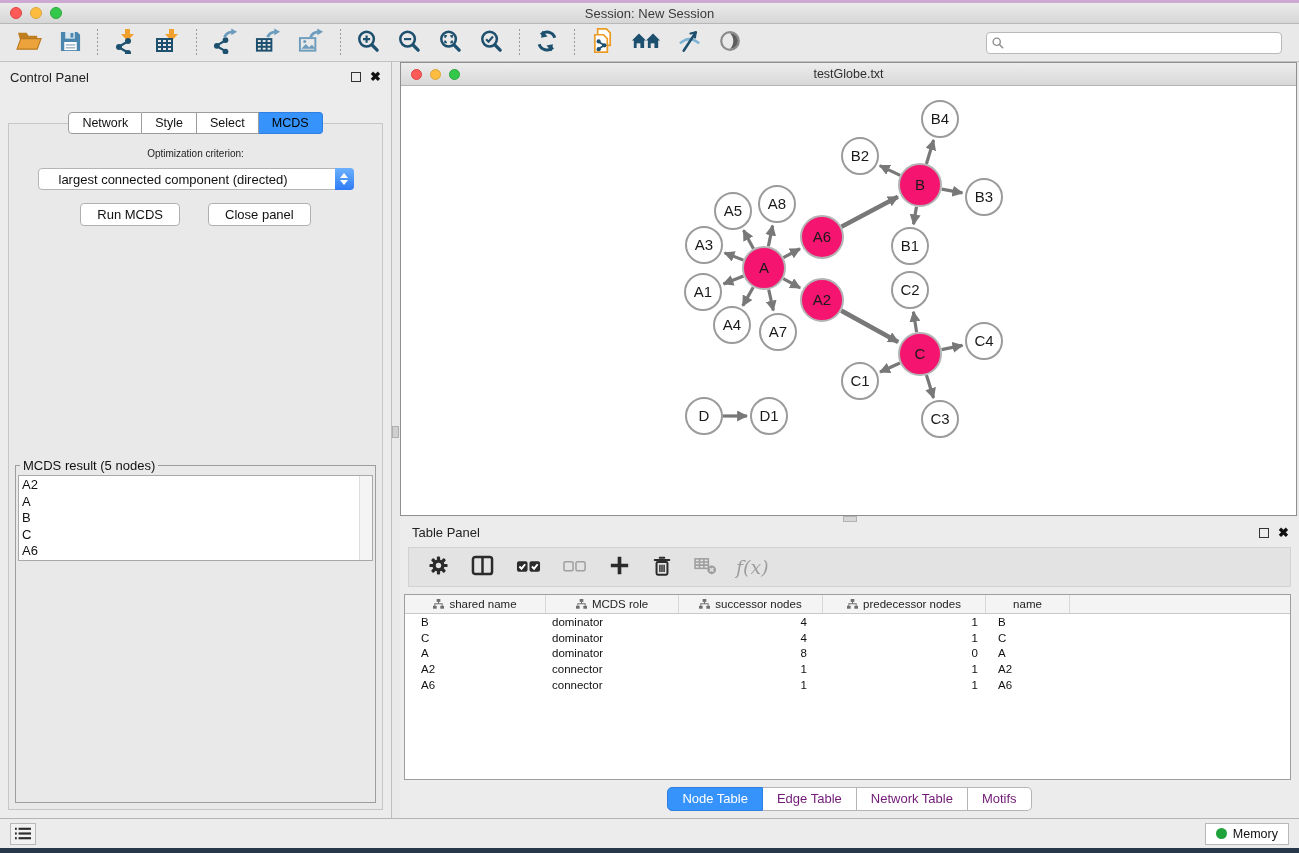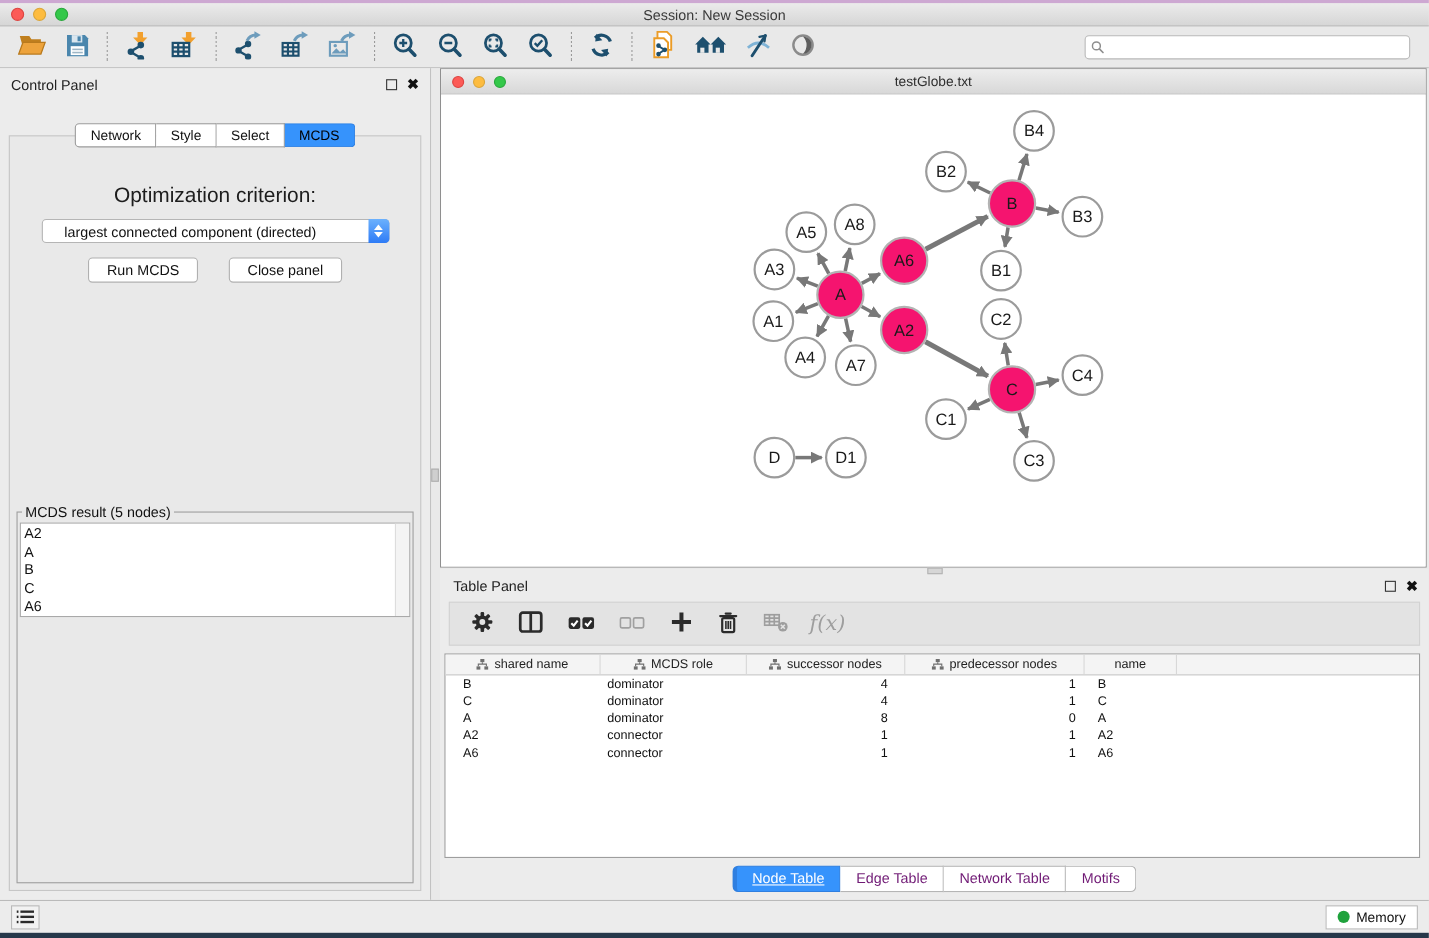--- a/index.html
+++ b/index.html
@@ -39,21 +39,21 @@
   .float-box { width:10px; height:10px; border:1.5px solid #333; display:inline-block; }
   .close-x { font-size:13px; font-weight:bold; color:#111; line-height:10px; }
   .cp-tabs { display:flex; justify-content:center; margin-top:24px; position:relative; z-index:2; }
   .cp-tab { border:1px solid #9c9c9c; border-left:none; background:#fff; color:#111;
     font-size:12.5px; padding:3px 13px; cursor:pointer; }
   .cp-tab:first-child { border-left:1px solid #9c9c9c; border-radius:4px 0 0 4px; }
   .cp-tab:last-child { border-radius:0 4px 4px 0; }
   .cp-tab.active { background:#3693fc; border-color:#2f7fe0; color:#000000; }
   .cp-content { flex:1; margin:-11px 8px 8px 8px; border:1px solid #c6c6c6;
     background:#e9e9e9; display:flex; flex-direction:column; padding-top:24px; }
-  .opt-label { text-align:center; font-size:19px; color:#1d1d1d; margin-top:20px; }
+  .opt-label { text-align:center; font-size:10px; color:#1d1d1d; margin-top:0; }
   .dropdown { width:316px; height:22px; margin:9px auto 0; background:#fff;
     border:1px solid #b5b5b5; border-radius:4px; display:flex; align-items:center;
     font-size:13px; color:#111; cursor:pointer; position:relative; }
   .dropdown .dd-text { flex:1; padding-left:20px; white-space:nowrap; overflow:hidden; }
   .dd-stepper { width:19px; height:22px; margin-right:-1px; border-radius:0 4px 4px 0;
     background:linear-gradient(#6cb1fd,#2e7bf6); display:flex; flex-direction:column;
     align-items:center; justify-content:center; gap:2px; }
   .dd-up { width:0; height:0; border-left:4px solid transparent; border-right:4px solid transparent;
     border-bottom:5px solid #fff; }
   .dd-down { width:0; height:0; border-left:4px solid transparent; border-right:4px solid transparent;
@@ -98,21 +98,21 @@
   .dt-hcell { display:flex; align-items:center; justify-content:center; gap:5px;
     border-right:1px solid #d8d8d8; font-size:11.5px; color:#222; cursor:pointer; }
   .dt-hcell:last-child { border-right:1px solid #d8d8d8; }
   .dt-row { display:flex; height:15.8px; align-items:center; cursor:default; }
   .dt-cell { overflow:hidden; white-space:nowrap; }
   .ta-l { text-align:left; } .ta-r { text-align:right; }
   .tp-tabs-row { flex:1; display:flex; align-items:flex-start; justify-content:center;
     padding-top:7px; }
   .tp-tab { border:1px solid #b5b5b5; border-left:none; background:#fff; color:#701a75;
     font-size:13px; padding:3px 14px 4px; cursor:pointer; }
-  .tp-tab:first-child { border-left:4px solid #0c4a6e; border-radius:5px 0 0 5px;text-decoration:underline; }
+  .tp-tab:first-child { border-left:1px solid #0c4a6e; border-radius:5px 0 0 5px; }
   .tp-tab:last-child { border-radius:0 5px 5px 0; }
   .tp-tab.active { background:#3693fc; border-color:#2f7fe0; color:#fff; }
   
   .statusbar { height:30px; background:#ececec; border-top:1px solid #b5b5b5;
     display:flex; align-items:center; padding:0 10px; }
   .list-btn { width:26px; height:22px; background:#f2f2f2; border:1px solid #b9b9b9;
     display:flex; align-items:center; justify-content:center; cursor:pointer; }
   .memory-btn { margin-left:auto; height:22px; background:#fff; border:1px solid #b9b9b9;
     display:flex; align-items:center; gap:6px; padding:0 10px; font-size:12.5px;
     color:#111; cursor:pointer; }

